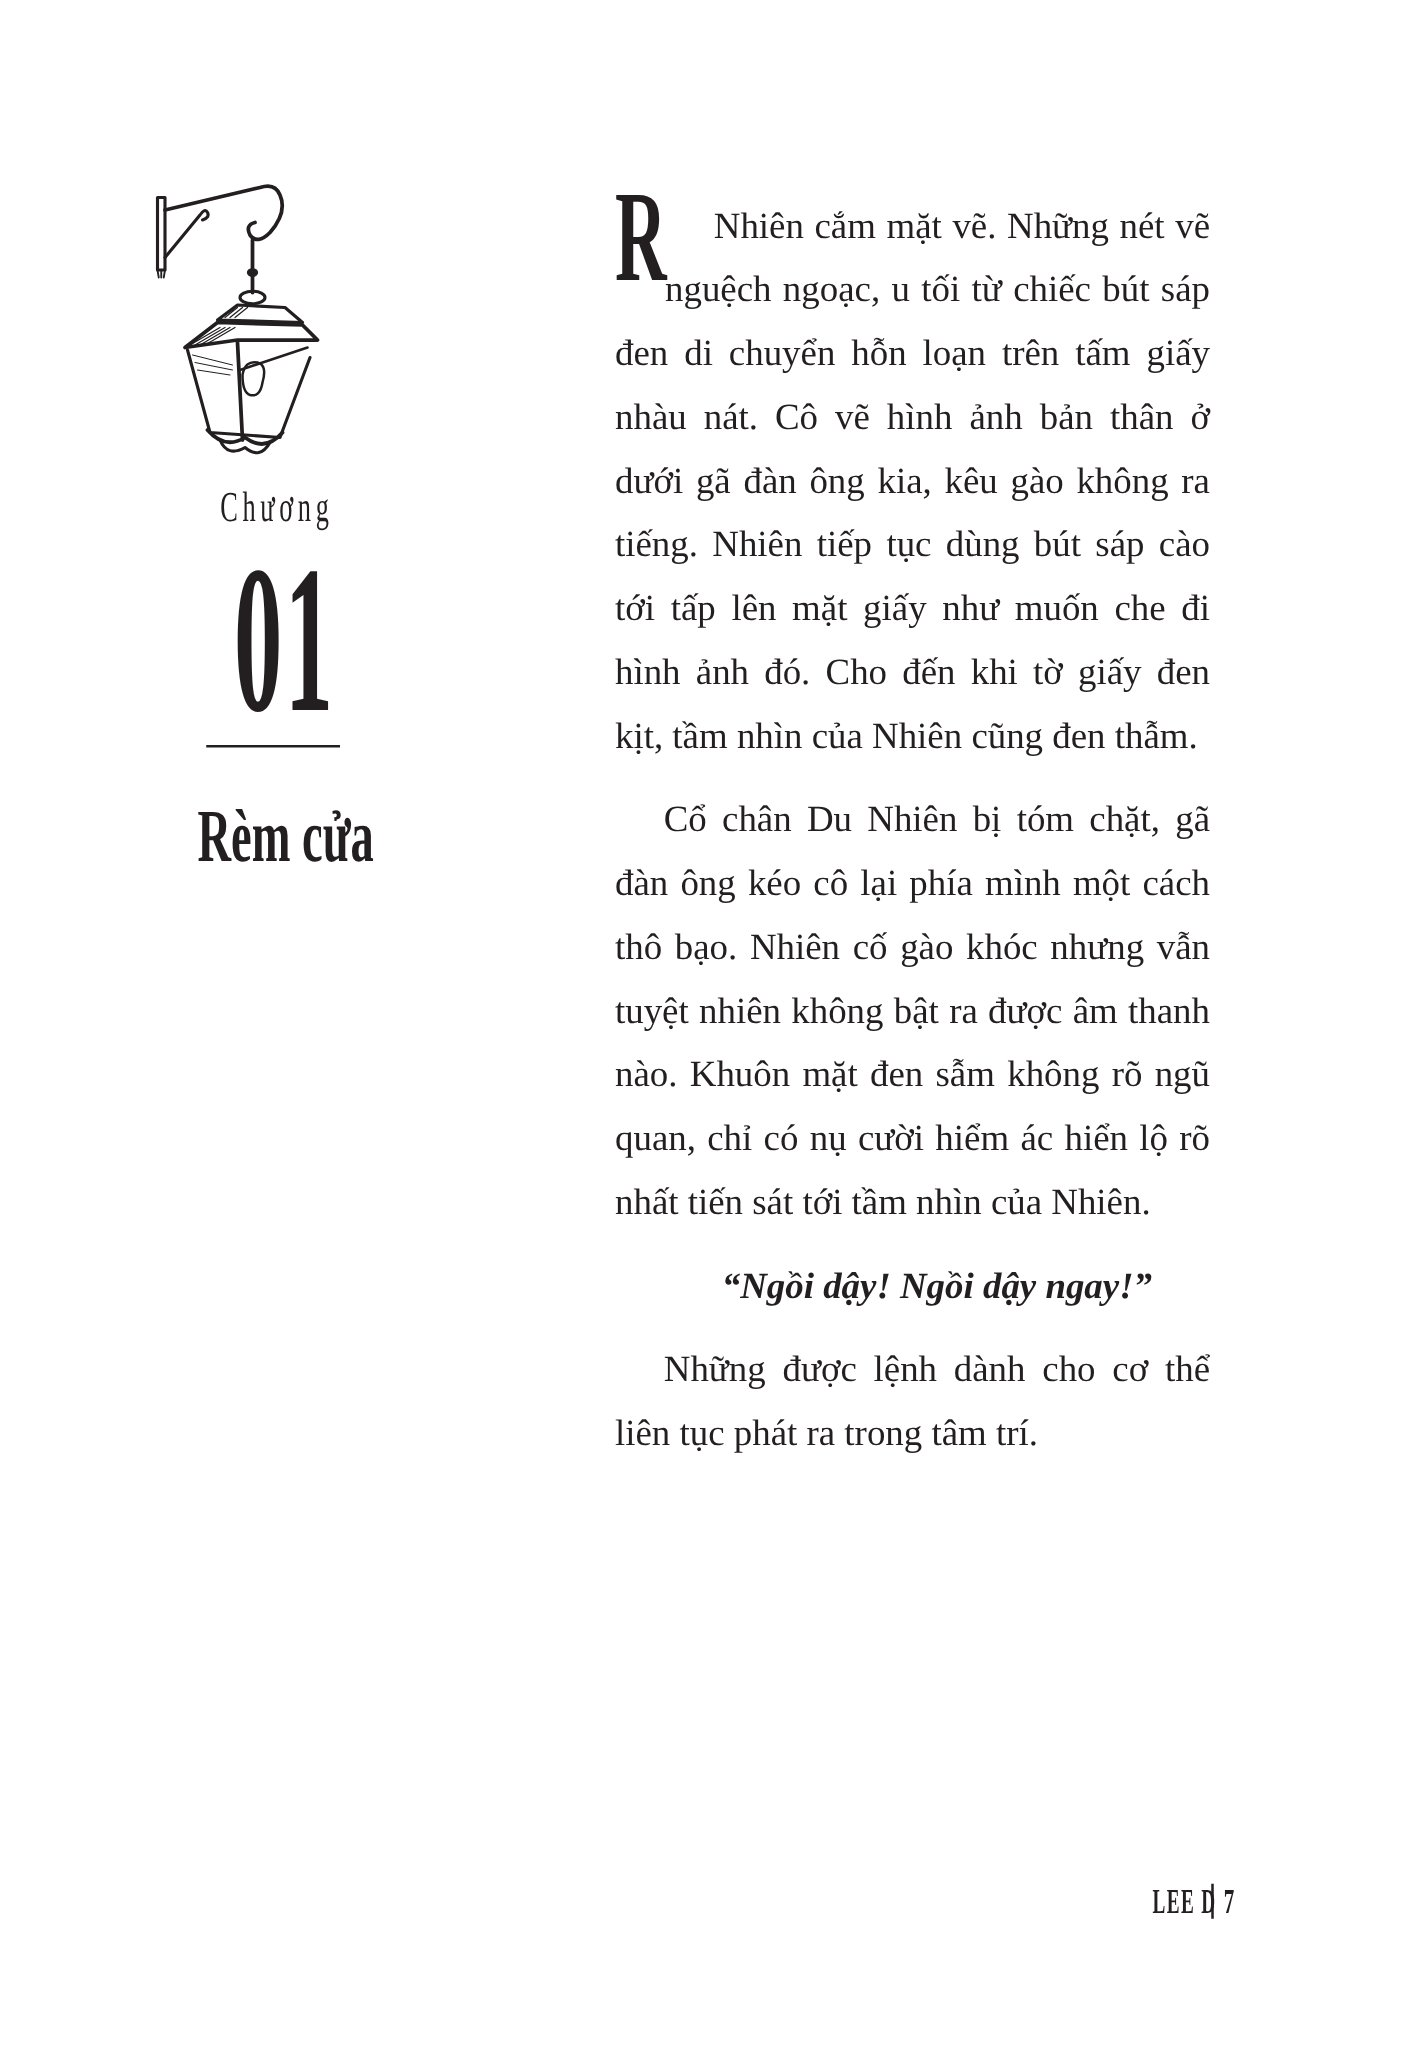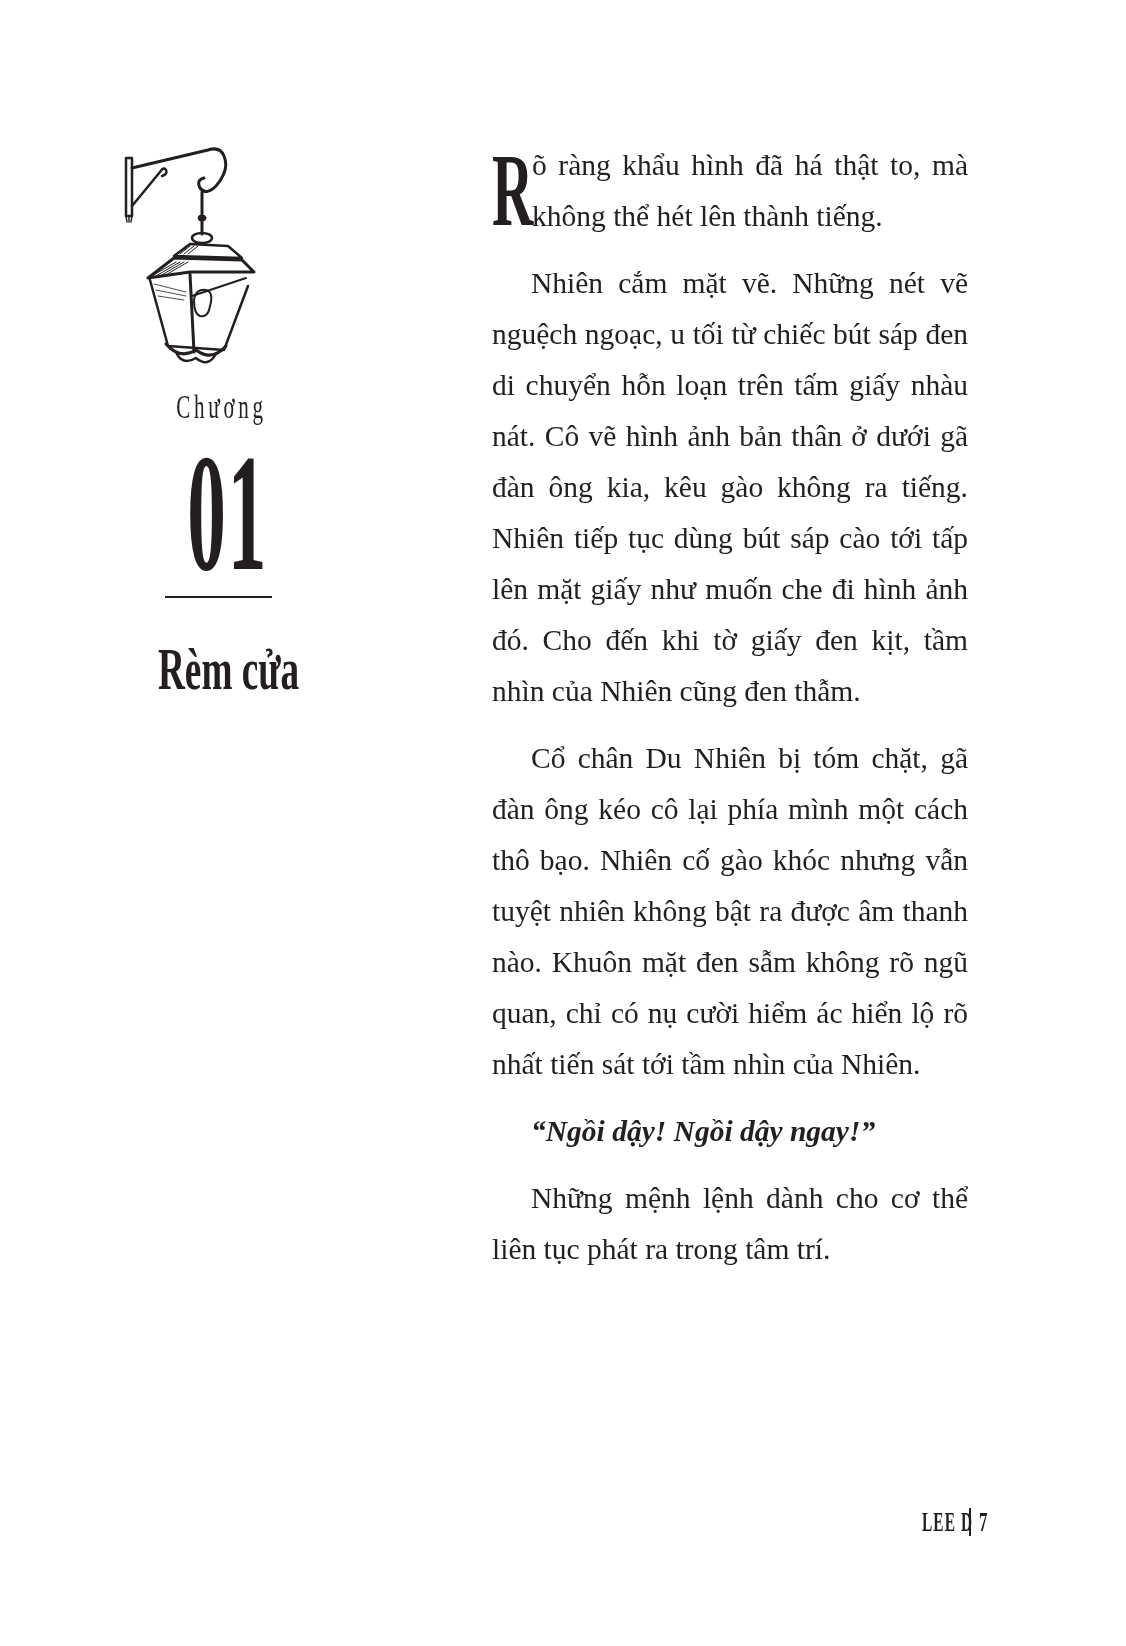--- a/index.html
+++ b/index.html
@@ -27,21 +27,21 @@
   }
 
   
   .body-text {
     position: absolute; left: 492px; top: 140px; width: 476px;
     font-family: "Liberation Serif", serif; font-size: 29.5px; line-height: 51px;
     text-align: justify; color: #231f20;
   }
   .body-text p { margin: 0 0 16px 0; text-indent: 39px; }
   .body-text p.first { text-indent: 0; }
-  .body-text p.emph { font-style: italic; font-weight: bold; text-align: left; }
+  .body-text p.emph { font-style: italic; font-weight: bold; text-align: center; }
   .dropcap {
     float: left; font-family: "Liberation Serif", serif; font-weight: bold;
     font-size: 104px; line-height: 80px; height: 80px; margin: 10px 4px 0 0;
     transform: scaleX(0.55); transform-origin: left top; width: 36px; overflow: visible;
     color: #231f20;
   }
   .first-lines { letter-spacing: 0; }
 
   
   .footer {
@@ -87,24 +87,24 @@
     <path d="M56 206 Q62 220 76 212 Q88 222 96 208" stroke-width="2.5"></path>
   </svg>
 
   <div class="chapter-label">Chương</div>
   <div class="chapter-number">01</div>
   <div class="chapter-rule"></div>
   <div class="chapter-title">Rèm cửa</div>
 
   <div class="body-text">
     <p class="first">
-      <span class="dropcap">R</span><span class="first-lines">õ ràng khẩu hình đã há thật to, mà không thể hét lên thành tiếng.</span>
+      <span class="dropcap">R</span>
     </p>
     <p>Nhiên cắm mặt vẽ. Những nét vẽ nguệch ngoạc, u tối từ chiếc bút sáp đen di chuyển hỗn loạn trên tấm giấy nhàu nát. Cô vẽ hình ảnh bản thân ở dưới gã đàn ông kia, kêu gào không ra tiếng. Nhiên tiếp tục dùng bút sáp cào tới tấp lên mặt giấy như muốn che đi hình ảnh đó. Cho đến khi tờ giấy đen kịt, tầm nhìn của Nhiên cũng đen thẫm.</p>
     <p>Cổ chân Du Nhiên bị tóm chặt, gã đàn ông kéo cô lại phía mình một cách thô bạo. Nhiên cố gào khóc nhưng vẫn tuyệt nhiên không bật ra được âm thanh nào. Khuôn mặt đen sẫm không rõ ngũ quan, chỉ có nụ cười hiểm ác hiển lộ rõ nhất tiến sát tới tầm nhìn của Nhiên.</p>
     <p class="emph">“Ngồi dậy! Ngồi dậy ngay!”</p>
-    <p>Những mệnh lệnh dành cho cơ thể liên tục phát ra trong tâm trí.</p>
+    <p>Những được lệnh dành cho cơ thể liên tục phát ra trong tâm trí.</p>
   </div>
 
   <div class="footer">
     <span class="author">LEE D</span><span class="sep"></span><span class="pnum">7</span>
   </div>
 </div>
 
 </body></html>

